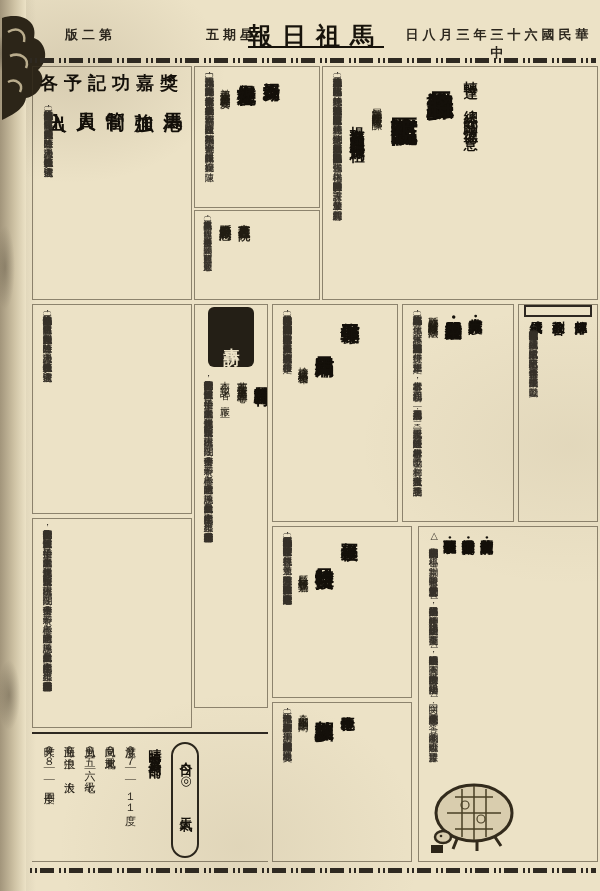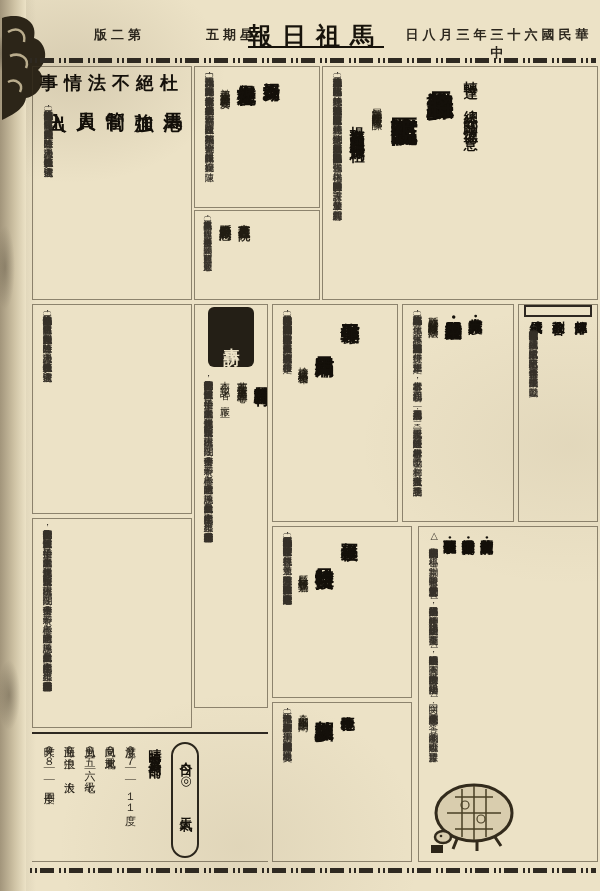--- a/index.html
+++ b/index.html
@@ -66,28 +66,28 @@
 <body>
 
 <div class="paper-tint"></div>
 <div class="torn-edge"></div>
 
 <svg width="56" height="110" style="position:absolute;left:0;top:12px;" viewBox="0 0 56 110">
   <path d="M2 6 C20 0 38 8 34 26 C46 30 50 48 38 58 C48 66 40 84 26 86 C24 98 10 104 2 108 Z" fill="#2c2518"></path>
   <path d="M8 20 C18 14 26 20 24 30 M10 44 C20 40 30 46 26 56 M8 70 C16 66 24 72 20 80" stroke="#b9ac8c" stroke-width="2.5" fill="none"></path>
 </svg>
 
-<div class="hdr small-hdr" style="left:94px;font-family:Liberation Mono, monospace;">版二第</div>
+<div class="hdr small-hdr" style="left:65px;font-family:Liberation Mono, monospace;">版二第</div>
 <div class="hdr small-hdr" style="left:206px;font-family:Liberation Serif, serif;">五期星</div>
 <div class="hdr masthead" style="left:248px;top:20px;">報日祖馬</div>
 <div class="hdr small-hdr" style="left:398px;text-align:center;">日八月三年三十六國民華中</div>
 <div class="rule" style="top:58px;"></div>
 
 <div class="block bordered" style="left:32px;top:66px;width:160px;height:234px;">
-  <div class="htop" style="padding-top:4px;">事情法不絕杜</div>
+  <div class="htop" style="padding-top:4px;">各予記功嘉獎</div>
   <div class="pairs">
     <div class="pair">出入</div>
     <div class="pair">人員</div>
     <div class="pair">管制</div>
     <div class="pair">加強</div>
     <div class="pair">馬港</div>
   </div>
   <div class="v bodytxt" style="height:150px;padding:2px 4px;">〔本報訊〕馬港為防範不法情事之發生，港口各負責防範單位，自即日起加強管制人員出入，除隨時檢查外，出入人員一律憑證，以杜絕走私等不法情事之發生，違者依法究辦。</div>
 </div>
 

